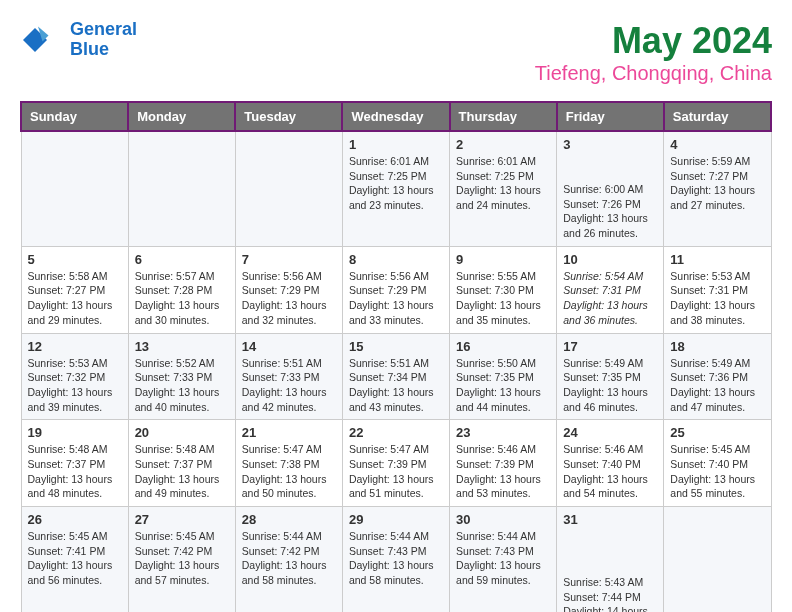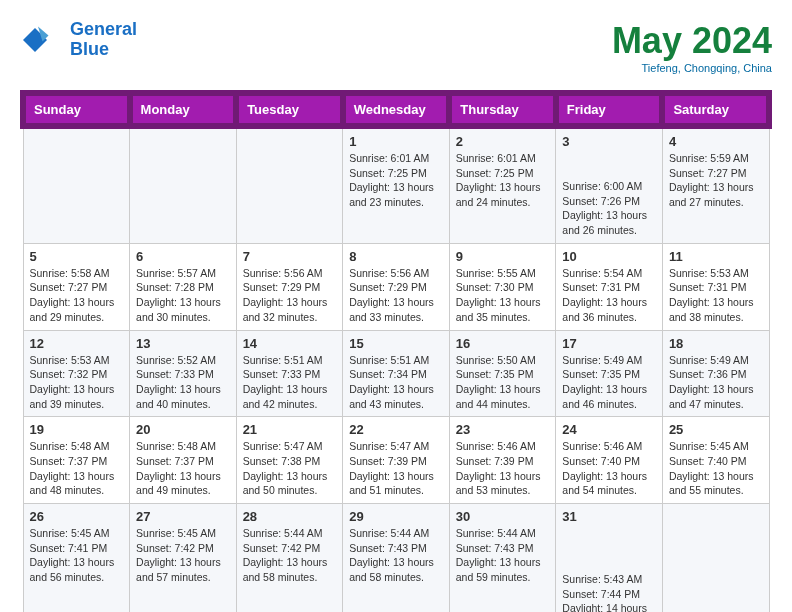--- a/index.html
+++ b/index.html
@@ -36,35 +36,35 @@
     }
     .title-block {
       text-align: right;
     }
     .month-title {
       font-size: 36px;
       font-weight: bold;
       color: #15803d;
     }
     .location {
-      font-size: 11px;
-      color: #0369a1;
+      font-size: 20px;
+      color: #ec4899;
     }
     table {
       width: 100%;
       border-collapse: collapse;
     }
     thead tr th {
-      background: #a21caf;
+      background: #737373;
       color: #fff;
       padding: 6px 8px;
       font-size: 13px;
       font-weight: bold;
       text-align: left;
-      border: 6px solid #701a75;
+      border: 2px solid #701a75;
     }
     tbody tr td {
       border: 1px solid #ccc;
       vertical-align: top;
       padding: 5px 6px;
       font-size: 11px;
       color: #333;
       width: calc(100% / 7);
       min-height: 80px;
       background: #fff;
@@ -184,21 +184,21 @@
         </td>
         <td>
           <span class="day-num">9</span>
           <div class="day-info" style="white-space: pre-line;">Sunrise: 5:55 AM
 Sunset: 7:30 PM
 Daylight: 13 hours
 and 35 minutes.</div>
         </td>
         <td>
           <span class="day-num">10</span>
-          <div class="day-info" style="white-space: pre-line;">Sunrise: 5:54 AM
+          <div class="day-info" style="white-space: pre-line; font-style: italic;">Sunrise: 5:54 AM
 Sunset: 7:31 PM
 Daylight: 13 hours
 and 36 minutes.</div>
         </td>
         <td>
           <span class="day-num">11</span>
           <div class="day-info" style="white-space: pre-line;">Sunrise: 5:53 AM
 Sunset: 7:31 PM
 Daylight: 13 hours
 and 38 minutes.</div>

